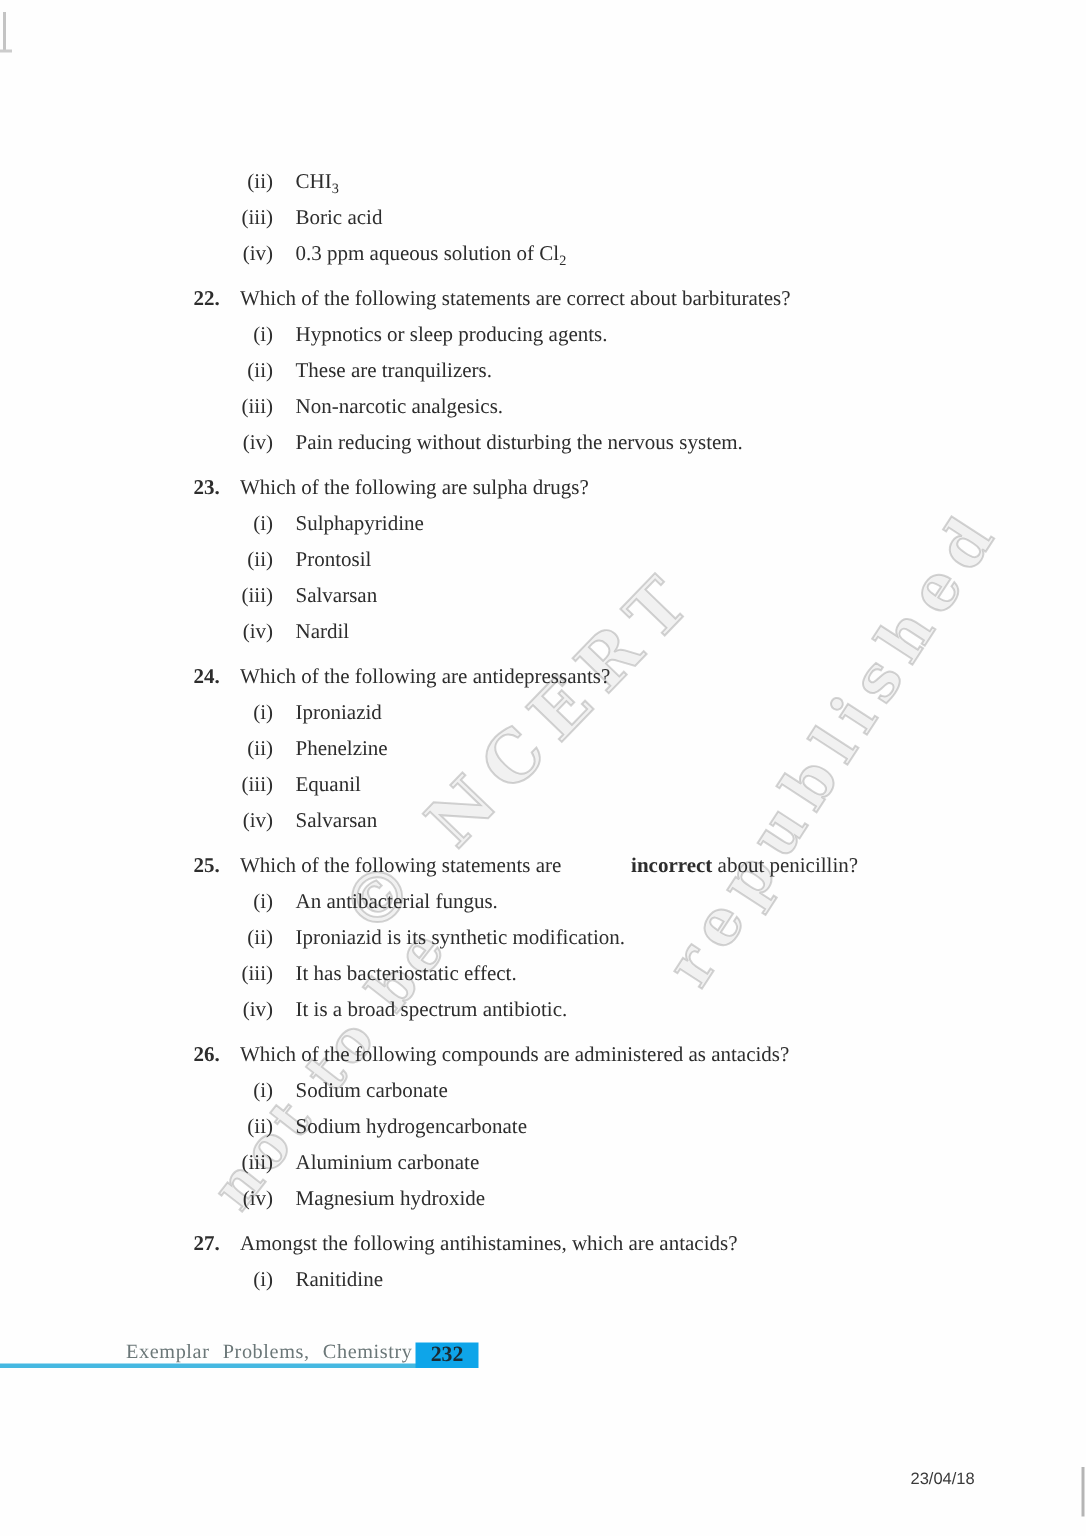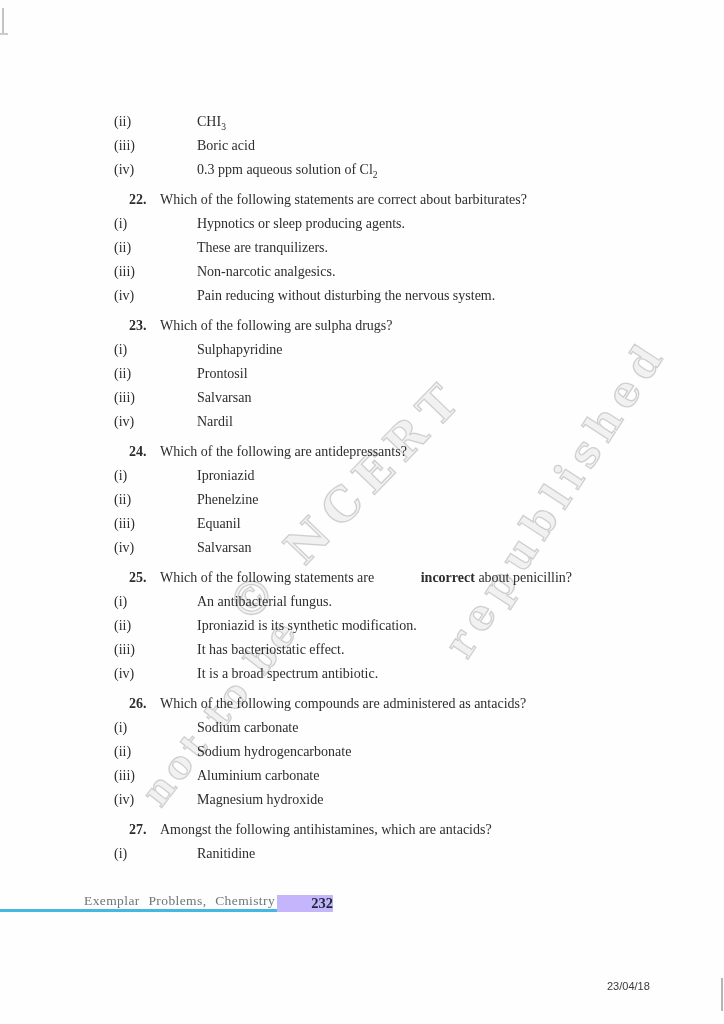--- a/index.html
+++ b/index.html
@@ -41,43 +41,43 @@
   
   .content {
     position: absolute; left: 0; top: 110px; right: 0;
     z-index: 2;
     font-size: 14px;
   }
   .row { position: relative; height: 24px; line-height: 24px; }
   .q-row { margin-top: 6px; }
   .q-num  { position: absolute; left: 129px; font-weight: bold; }
   .q-text { position: absolute; left: 160px; }
-  .opt-label { position: absolute; left: 114px; width: 53px; }
+  .opt-label { position: absolute; left: 129px; width: 53px; text-align: right; }
   .opt-text  { position: absolute; left: 197px; }
   sub { font-size: 9.5px; line-height: 0; }
   b { font-weight: bold; padding-left: 43px; }
 
   
   .footer { position: absolute; left: 0; top: 0; z-index: 3; }
   .footer-title {
     position: absolute; left: 84px; top: 893px; width: 188px;
     text-align: center;
     font-size: 13.5px; color: #6b7778;
     letter-spacing: 0.4px; word-spacing: 5px;
     white-space: nowrap;
   }
   .footer-rule {
     position: absolute; left: 0; top: 909px; width: 311px; height: 2.5px;
     background: #45b8e1;
   }
   .page-badge {
-    position: absolute; left: 277px; top: 895px; width: 56px; height: 17px;
-    background: #c4b5fd;
+    position: absolute; left: 277px; top: 895px; width: 42px; height: 17px;
+    background: #0ea5e9;
     color: #1b2b33; font-weight: bold; font-size: 14.5px;
-    text-align: right; line-height: 17px;
+    text-align: center; line-height: 17px;
   }
 
   .print-date {
     position: absolute; left: 607px; top: 980px;
     font-family: "Liberation Sans", sans-serif;
     font-size: 11px; color: #3a3a3a;
     z-index: 3;
   }
 </style>
 </head>

